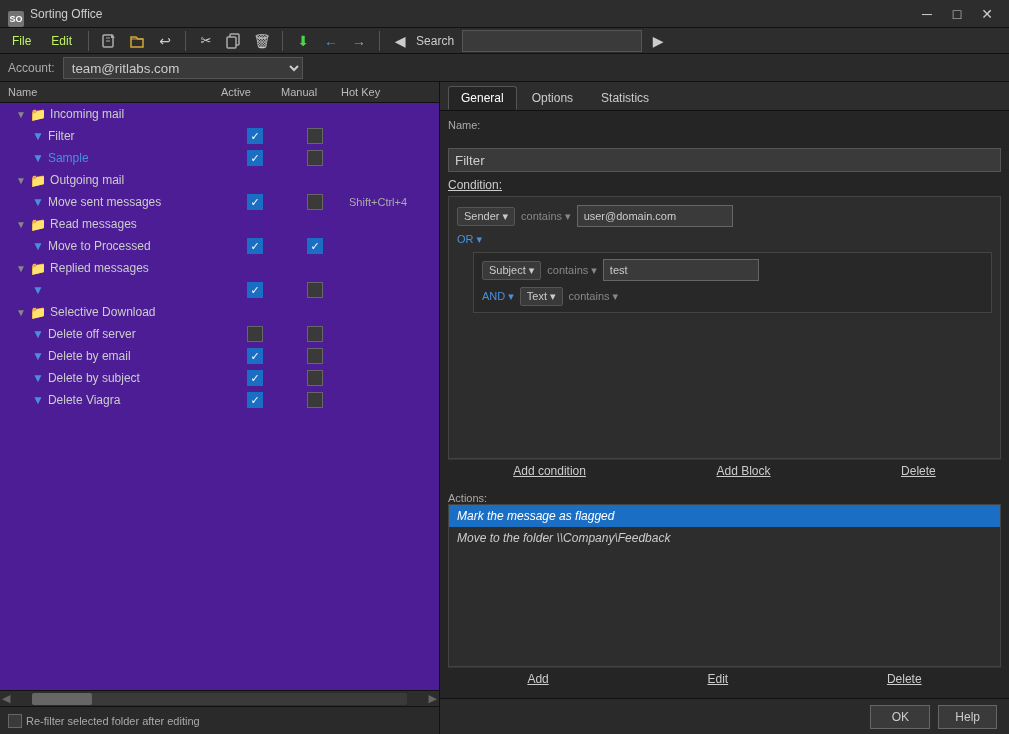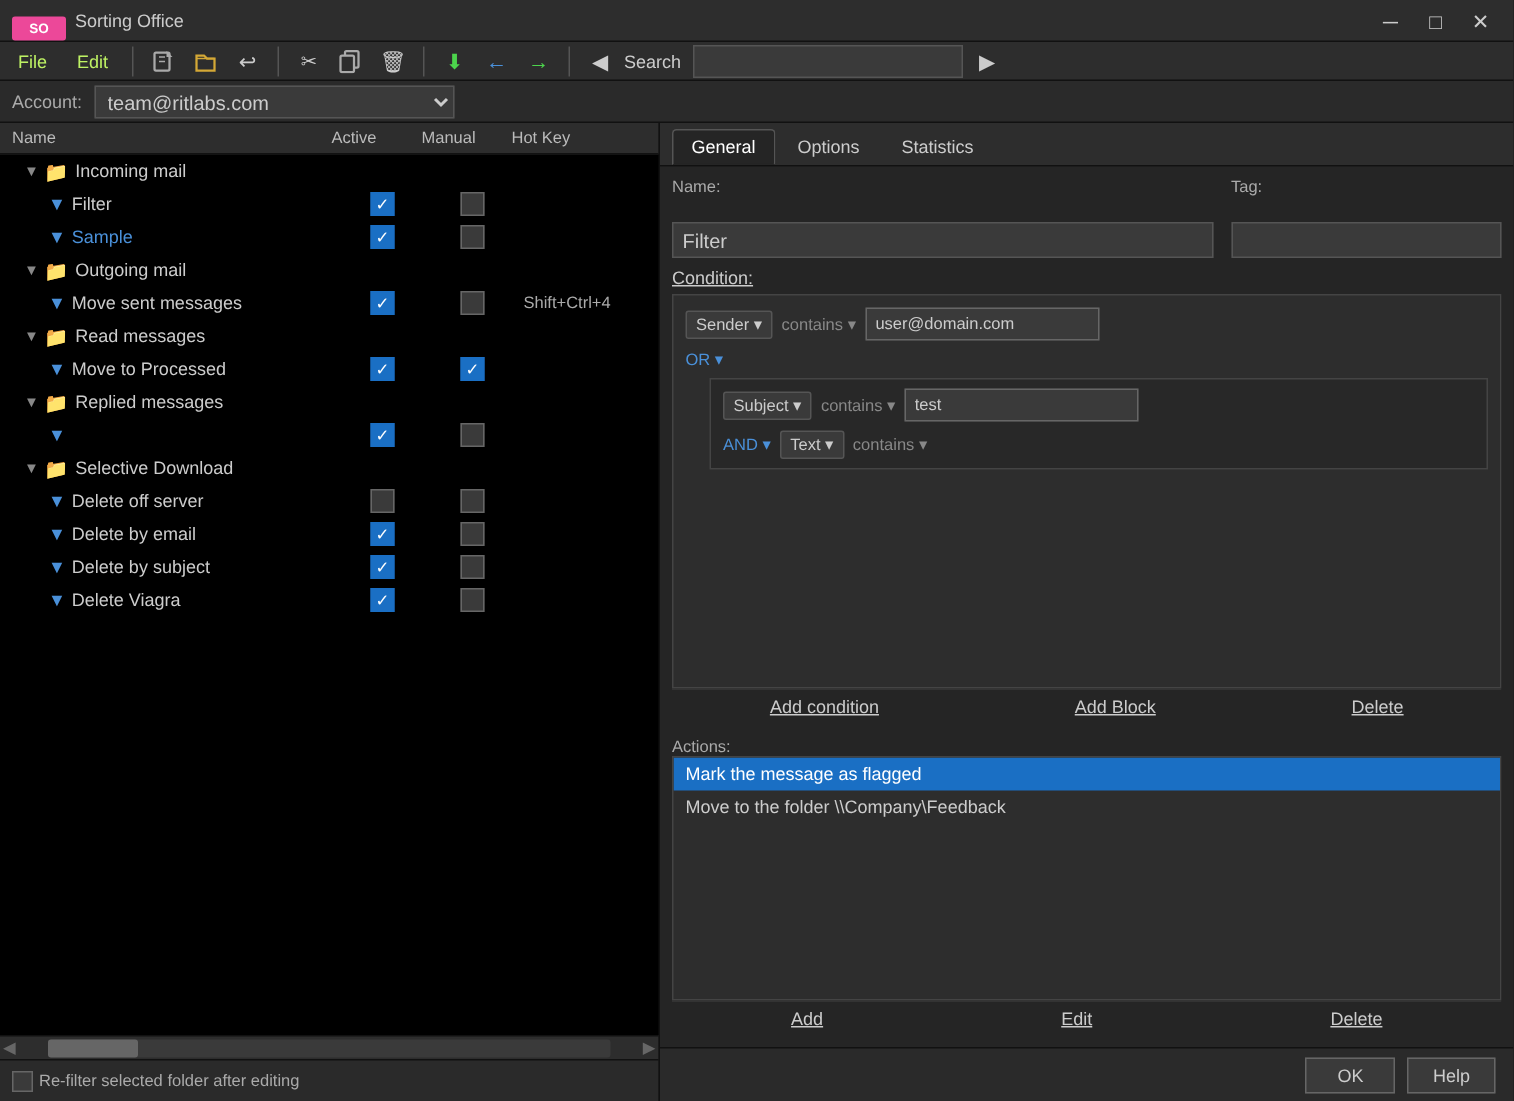--- a/index.html
+++ b/index.html
@@ -16,22 +16,22 @@
     
     .titlebar {
       background: #2d2d2d;
       height: 28px;
       display: flex;
       align-items: center;
       padding: 0 8px;
       border-bottom: 1px solid #111;
     }
     .titlebar-icon {
-      width: 36px; height: 16px;
-      background: #ec4899;
+      width: 16px; height: 16px;
+      background: #737373;
       border-radius: 2px;
       margin-right: 6px;
       display: flex; align-items: center; justify-content: center;
       font-size: 10px; color: white; font-weight: bold; margin-top: 10px;
     }
     .titlebar-title { color: #ccc; font-size: 12px; flex: 1; }
     .titlebar-controls { display: flex; gap: 2px; }
     .titlebar-btn {
       width: 28px; height: 28px;
       background: transparent;
@@ -101,21 +101,21 @@
 
     
     .main-layout {
       display: flex;
       height: calc(734px - 28px - 26px - 28px);
     }
 
     
     .left-panel {
       width: 440px;
-      background: #000000;
+      background: #4c1d95;
       border-right: 1px solid #111;
       display: flex;
       flex-direction: column;
     }
 
     .tree-header {
       display: grid;
       grid-template-columns: 1fr 60px 60px 90px;
       background: #2d2d2d;
       border-bottom: 1px solid #111;
@@ -340,20 +340,21 @@
       color: #aaa;
       font-size: 11px;
       margin-top: 4px;
     }
     .actions-list {
       border: 1px solid #444;
       background: #2d2d2d;
       flex: 1;
       min-height: 80px;
       overflow-y: auto;
+      font-style: italic;
     }
     .action-item {
       padding: 4px 8px;
       cursor: pointer;
       color: #ccc;
       font-size: 12px;
     }
     .action-item.selected { background: #1a6fc4; color: #fff; }
 
     .actions-buttons {
@@ -728,24 +729,20 @@
         <span>Statistics</span>
       </div>
     </div>
 
     <div class="right-content">
 
       <div class="name-tag-row">
         <div class="field-group" style="flex:2;">
           <label class="field-label">Name:</label>
           <input type="text" class="field-input" value="Filter" style="">
-        </div>
-        <div class="field-group" style="flex:1;">
-          <label class="field-label">Tag:</label>
-          <input type="text" class="field-input" value="" style="">
         </div>
       </div>
 
       <div class="right-sections">
 
         <div class="condition-section">
           <span class="section-label">Condition:</span>
           <div class="condition-box">
 
             <div class="condition-row">

